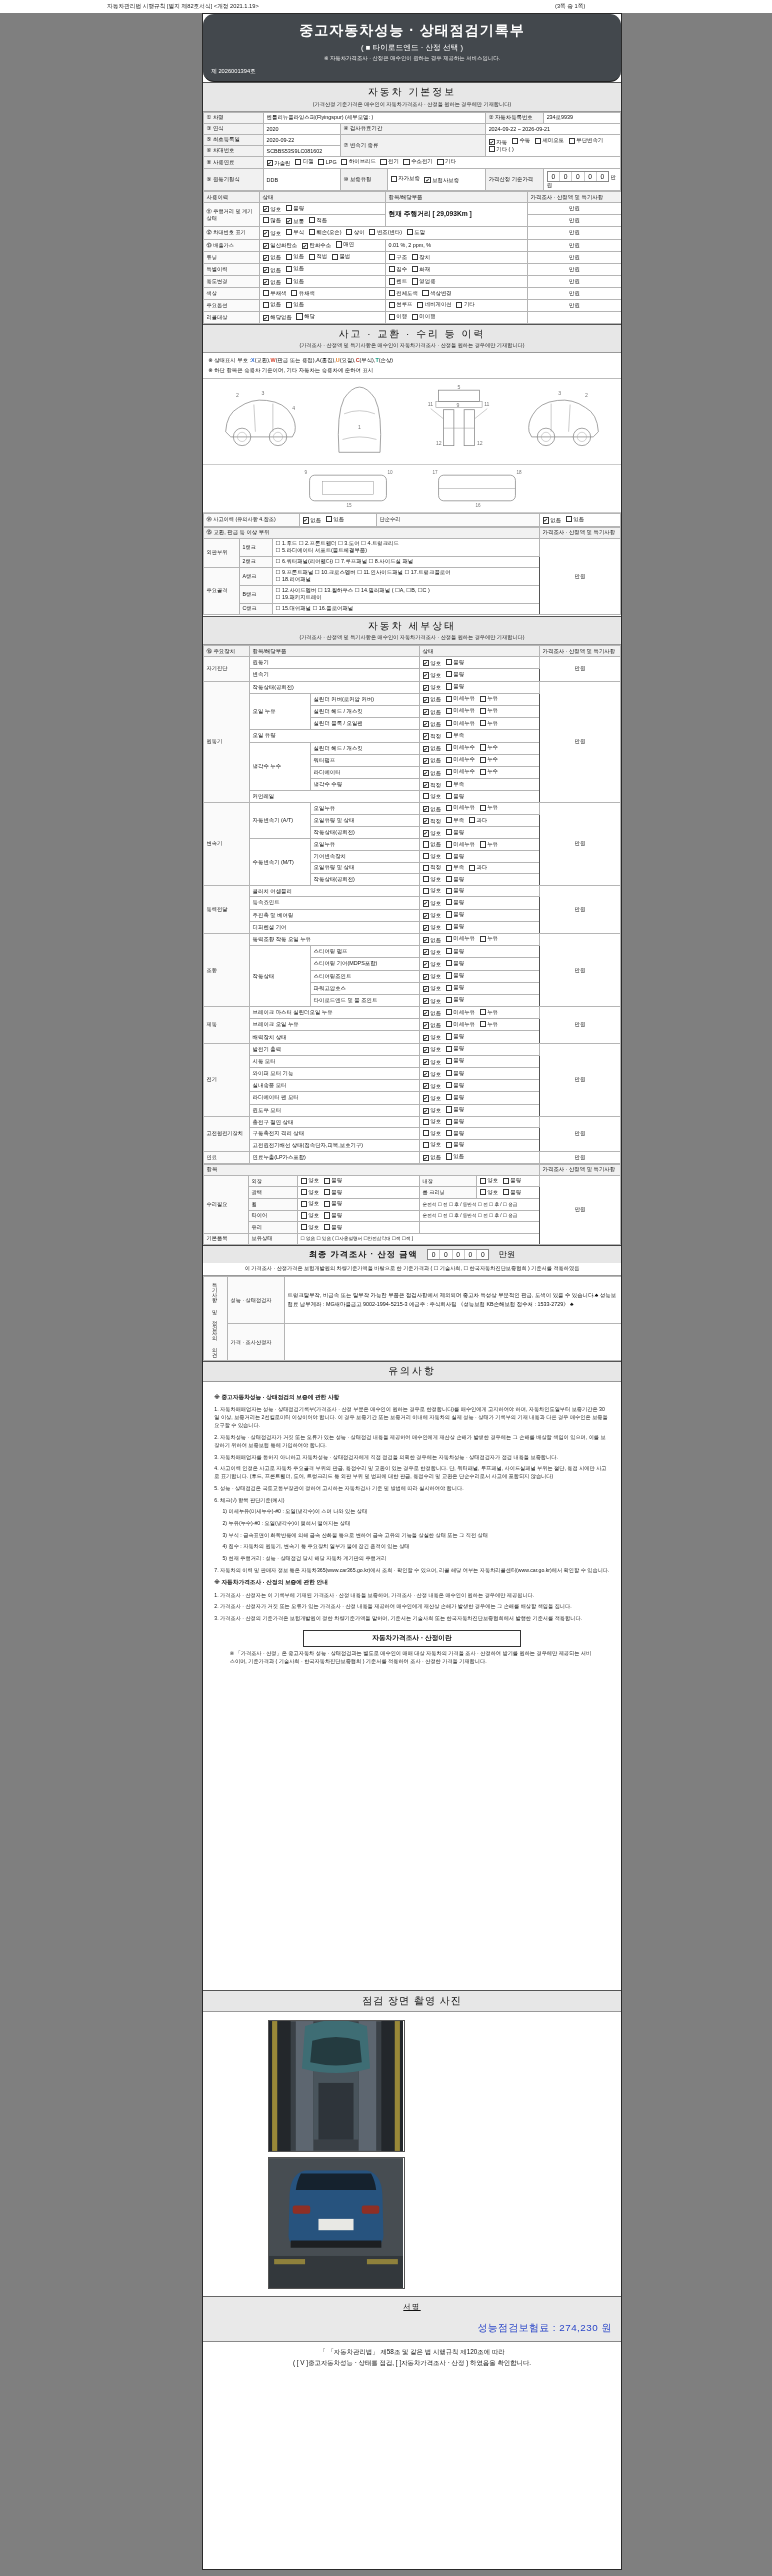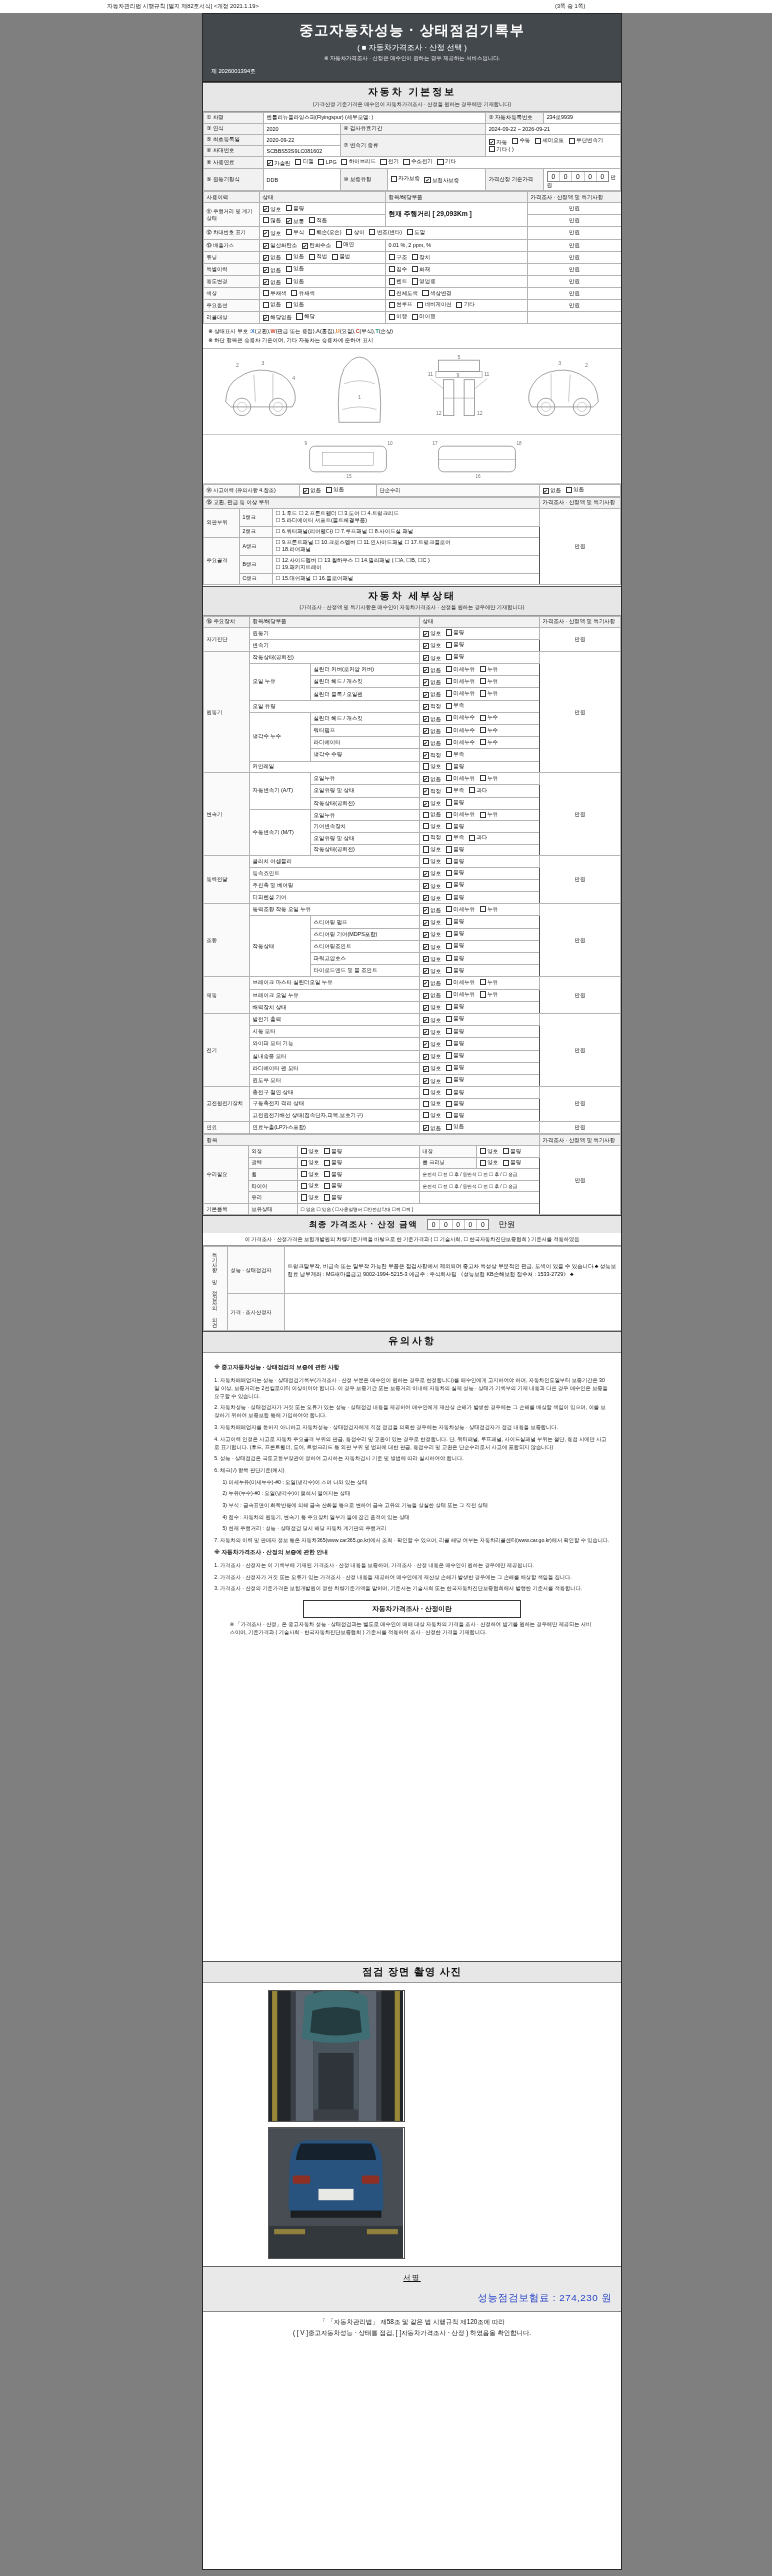--- a/index.html
+++ b/index.html
@@ -2,28 +2,28 @@
 <html style="font-size:8.2px"><head>
 <meta charset="utf-8">
 <style>
   html,body{margin:0;padding:0;background:#7f7f7f;font-family:"Liberation Sans","DejaVu Sans",sans-serif;color:#111;}
   body{width:773px;height:2576px;overflow:hidden;position:relative;}
   .topstrip{position:absolute;top:0;left:0;width:773px;height:13.4px;background:#fff;font-size:5.7px;color:#222;}
   .topstrip .tl{position:absolute;left:107px;top:3.1px;}
   .topstrip .tr{position:absolute;left:555px;top:3.1px;}
   .doc{position:absolute;left:202px;top:13.4px;width:418px;background:#fff;border:0.5px solid #2a2a2a;height:2555px;overflow:hidden;}
   
-  .dhead{background:#43484d;color:#fff;padding:7.2px 8.2px 5.2px 8.2px;border-bottom:1.5px solid #222;}
+  .dhead{background:#43484d;color:#fff;padding:7.2px 8.2px 5.2px 8.2px;border-bottom:1.5px solid #222;border-radius:11px;}
   .dhead .t{font-size:14px;font-weight:bold;text-align:center;letter-spacing:1px;}
   .dhead .s{font-size:7.7px;text-align:center;margin-top:3.1px;}
   .dhead .n{font-size:5.4px;text-align:center;margin-top:2.1px;color:#e8e8e8;}
   .dhead .no{font-size:5.7px;margin-top:6.2px;color:#fff;}
   
   .band{background:#e7e7e7;border-top:1px solid #555;border-bottom:0.5px solid #999;text-align:center;padding:3.1px 2.1px;}
-  .band .bt{font-size:9.8px;font-weight:bold;letter-spacing:2.1px;}
+  .band .bt{font-size:9.8px;font-weight:normal;letter-spacing:2.1px;}
   .band .bs{font-size:5.2px;margin-top:1.5px;color:#222;}
   
   table{border-collapse:collapse;width:417px;table-layout:fixed;}
   td,th{border:0.5px solid #b5b5b5;font-size:5.4px;padding:1.5px 2.6px;vertical-align:middle;word-break:break-all;}
   th{background:#f1f1f1;font-weight:normal;text-align:left;font-size:5.4px;}
   td.lab,td.grp{background:#fafafa;font-size:5.2px;}
   td.grp{text-align:left;}
   td.price{border-left:1px solid #555;text-align:center;font-size:5.4px;}
   td.big{font-size:6.7px;font-weight:bold;}
   td.pre{white-space:pre-line;}
@@ -65,21 +65,21 @@
 
 <div class="topstrip">
   <span class="tl">자동차관리법 시행규칙 [별지 제82호서식] &lt;개정 2021.1.19&gt;</span>
   <span class="tr">(3쪽 중 1쪽)</span>
 </div>
 
 <div class="doc">
 
   <div class="dhead">
     <div class="t">중고자동차성능 · 상태점검기록부</div>
-    <div class="s">( ■ 자동차가격조사 · 산정 선택 )</div>
+    <div class="s">( ■ 타이로드엔드 · 산정 선택 )</div>
     <div class="n">※ 자동차가격조사 · 산정은 매수인이 원하는 경우 제공하는 서비스입니다.</div>
     <div class="no">제 2026001394호</div>
   </div>
 
   <div class="band">
     <div class="bt">자동차 기본정보</div>
     <div class="bs">(가격산정 기준가격은 매수인이 자동차가격조사 · 산정을 원하는 경우에만 기재합니다)</div>
   </div>
   <table>
     <colgroup>
@@ -368,20 +368,24 @@
               <span class="ct">이행</span>
             </span><span class="cb">
               <span class="bx"></span>
               <span class="ct">미이행</span>
             </span></td>
           <td class="price"></td>
         </tr>
       </tbody>
   </table>
 
+  <div class="band">
+    <div class="bt">사고 · 교환 · 수리 등 이력</div>
+    <div class="bs">(가격조사 · 산정액 및 특기사항은 매수인이 자동차가격조사 · 산정을 원하는 경우에만 기재합니다)</div>
+  </div>
   <div class="acnote">
     <div id="legend-codes"><span>※ 상태표시 부호 :</span><span style="color: rgb(43, 107, 215); font-weight: bold;">X</span><span>(교환),</span><span style="color: rgb(212, 64, 42); font-weight: bold;">W</span><span>(판금 또는 용접),</span><span style="color: rgb(85, 85, 85); font-weight: bold;">A</span><span>(흠집),</span><span style="color: rgb(224, 123, 31); font-weight: bold;">U</span><span>(요철),</span><span style="color: rgb(192, 57, 43); font-weight: bold;">C</span><span>(부식),</span><span style="color: rgb(22, 160, 133); font-weight: bold;">T</span><span>(손상)</span></div>
     <div>※ 하단 항목은 승용차 기준이며, 기타 자동차는 승용차에 준하여 표시</div>
   </div>
   <div class="diagrow">
     <svg width="88" height="77" viewBox="0 0 170 150">
       <path d="M20 95 Q22 60 45 48 Q70 30 100 34 Q135 38 148 62 Q158 78 155 95 L150 105 L30 105 Z" fill="none" stroke="#8a8a8a" stroke-width="1.5"></path>
       <circle cx="52" cy="105" r="17" fill="none" stroke="#8a8a8a" stroke-width="1.5"></circle>
         <circle cx="52" cy="105" r="9" fill="none" stroke="#aaa"></circle>
       <circle cx="122" cy="105" r="17" fill="none" stroke="#8a8a8a" stroke-width="1.5"></circle>

